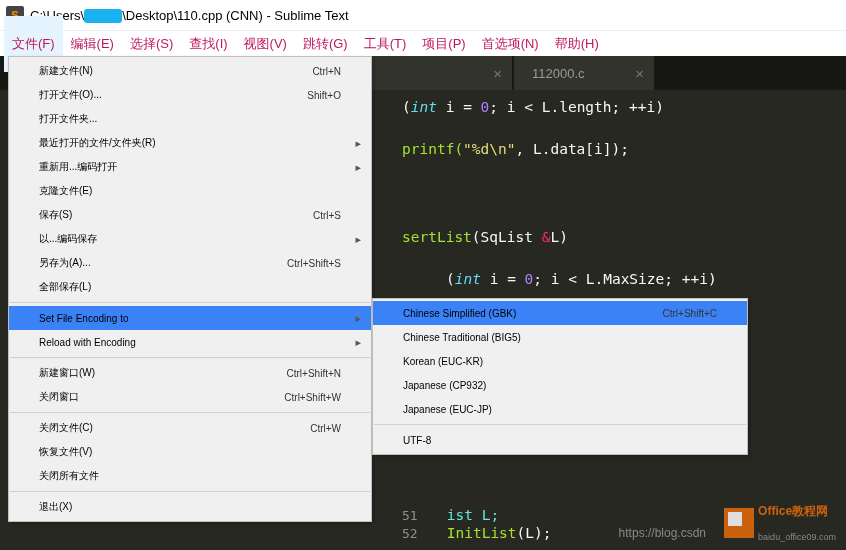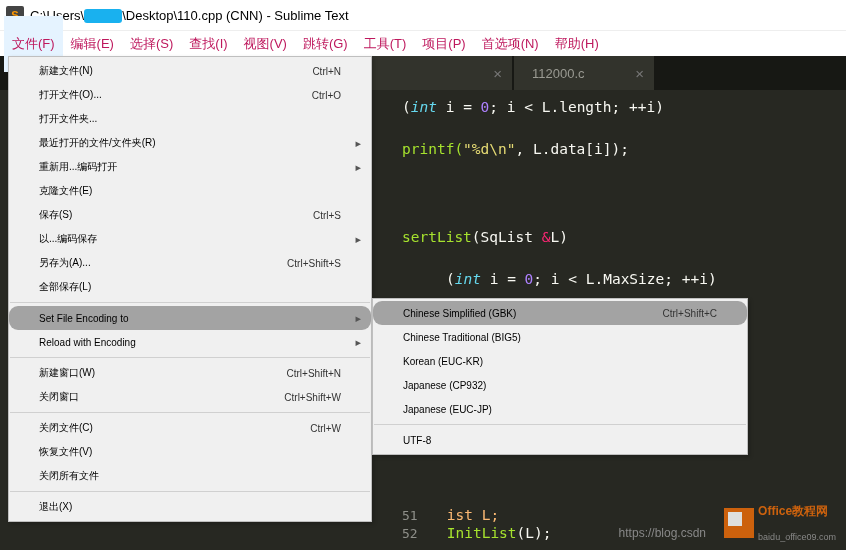--- a/index.html
+++ b/index.html
@@ -124,22 +124,21 @@
 .mi .lab { flex: 1; }
 .mi .sc { margin-left: auto; color: #333; padding-left: 12px;}
 .mi.sub::after {
   content: "▸";
   position: absolute;
   right: 10px;
   font-size: 11px;
   color: #555;
 }
 .mi.hl {
-  background: #a3a3a3;
-  border-radius: 9px;
+  background: #3b82f6;
 }
 .sep {
   height: 1px;
   background: #d0d0d0;
   margin: 3px 1px;
 }
 
 .submenu {
   position: absolute;
   top: 298px;
@@ -213,36 +212,36 @@
 </div>
 
 <div class="code-area">
   <div class="line" style="margin-top:6px;">(<span class="k-type">int</span> i = <span class="k-num">0</span>; i &lt; L.length; ++i)</div>
   <div class="line" style="margin-top:18px;"><span class="k-func">printf(</span><span class="k-str">"%d\n"</span><span>, L.data[i]);</span></div>
   <div class="line" style="margin-top:64px;"><span class="k-func">sertList</span>(SqList <span class="k-op">&amp;</span>L)</div>
   <div class="line" style="margin-top:18px;margin-left:44px;"><span>(</span><span class="k-type">int</span><span> i = </span><span class="k-num">0</span><span>; i &lt; L.MaxSize; ++i)</span></div>
 
   <div style="position:absolute; bottom:22px; left:30px;">
     <div class="gutter-line" style="position:static; display:inline-block; width:36px;">51</div>
-    <span style="color:#fdba74;"><span>ist L;</span></span>
+    <span style="color:#5eead4;"><span>ist L;</span></span>
   </div>
   <div style="position:absolute; bottom:4px; left:30px;">
     <div class="gutter-line" style="position:static; display:inline-block; width:36px;">52</div>
     <span style="color:#f8f8f2;"><span class="k-func">InitList</span>(L);</span>
   </div>
 </div>
 
 <div class="dropdown" id="file-menu">
     <div class="mi">
       <span class="lab">新建文件(N)</span>
       <span class="sc">Ctrl+N</span>
     </div>
     <div class="mi">
       <span class="lab">打开文件(O)...</span>
-      <span class="sc">Ctrl+O</span>
+      <span class="sc">Shift+O</span>
     </div>
     <div class="mi">
       <span class="lab">打开文件夹...</span>
     </div>
     <div class="mi sub">
       <span class="lab">最近打开的文件/文件夹(R)</span>
     </div>
     <div class="mi sub">
       <span class="lab">重新用...编码打开</span>
     </div>

